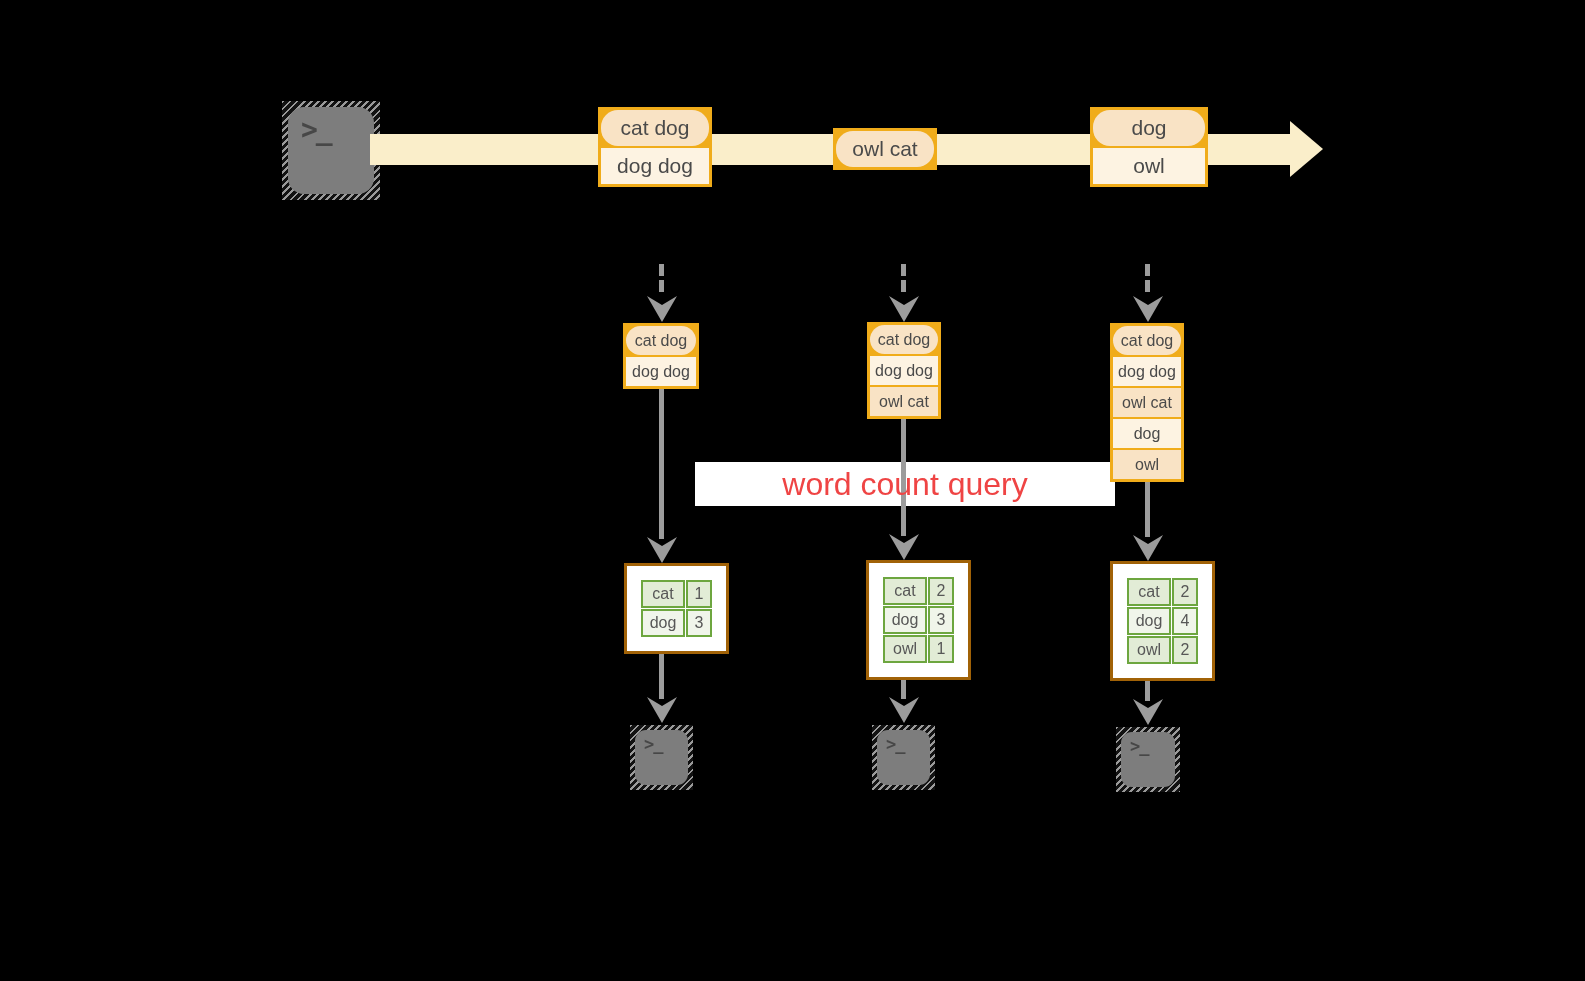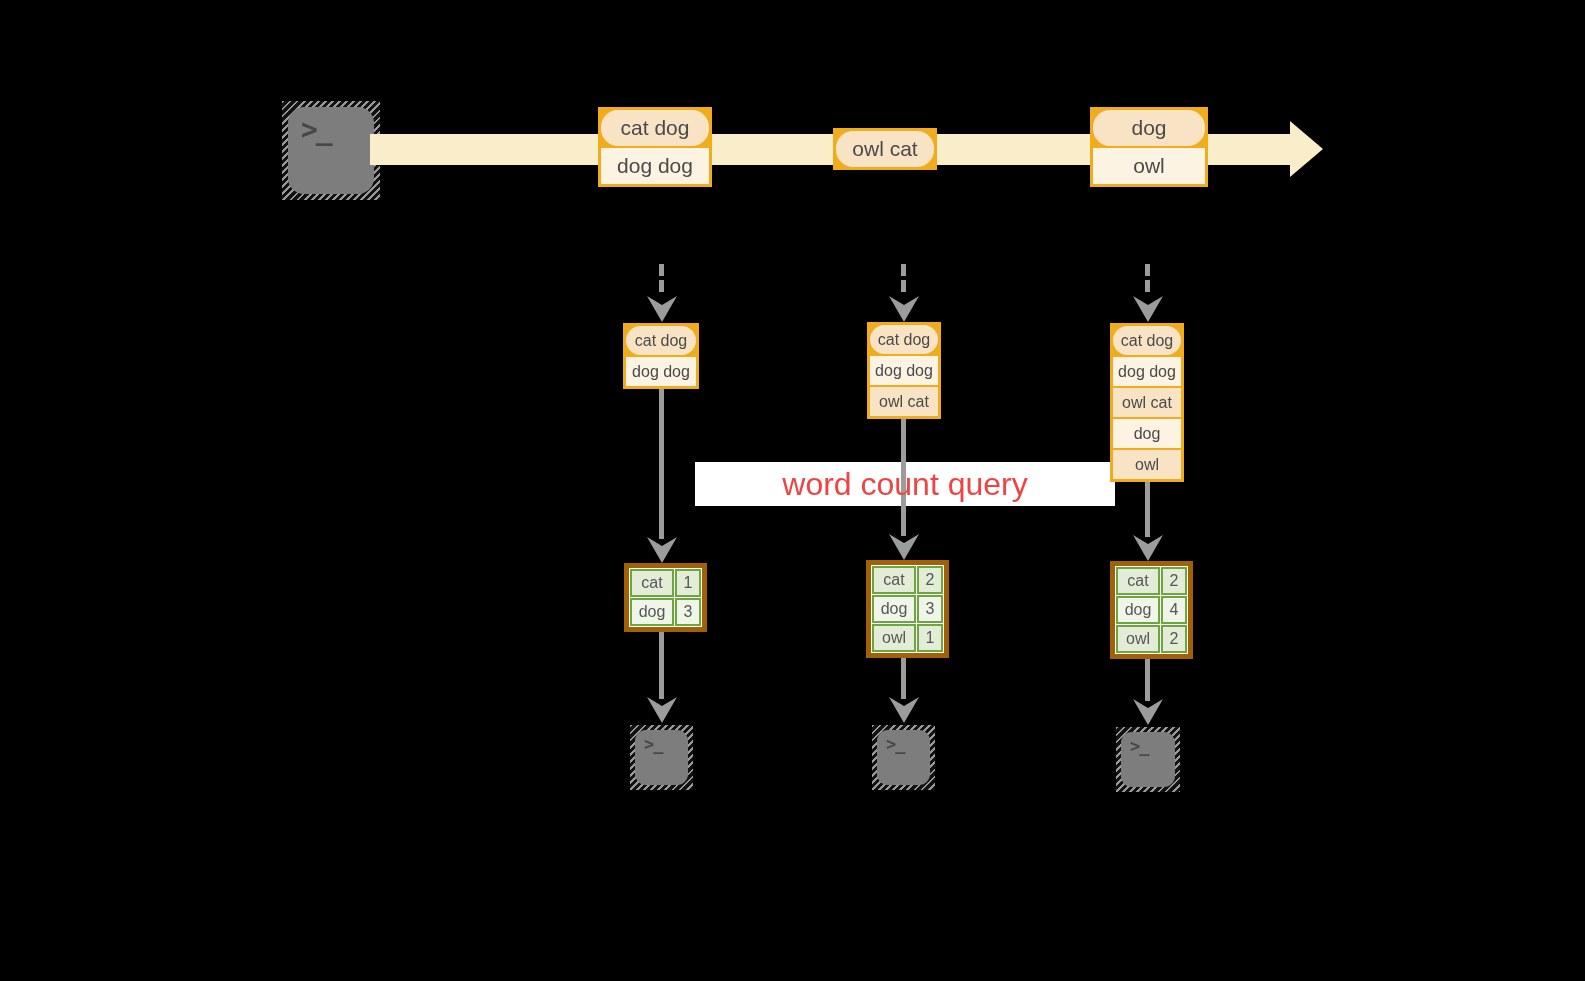--- a/index.html
+++ b/index.html
@@ -49,21 +49,21 @@
   #line-2{left:901px;top:419px;height:117px;}  #lchev-2{left:889px;top:534px;}
   #line-3{left:1145px;top:482px;height:55px;}  #lchev-3{left:1133px;top:535px;}
   #line-1b{left:659px;top:629px;height:70px;}  #lchev-1b{left:647px;top:697px;}
   #line-2b{left:901px;top:654px;height:45px;}  #lchev-2b{left:889px;top:697px;}
   #line-3b{left:1145px;top:655px;height:46px;} #lchev-3b{left:1133px;top:699px;}
   
   .qbox{position:absolute;left:695px;top:462px;width:420px;height:44px;background:#ffffff;z-index:1;}
   .qlabel{position:absolute;left:695px;top:462px;width:420px;height:44px;line-height:44px;
     text-align:center;font-size:32px;font-weight:300;color:#ef4444;z-index:3;}
   
-  .gtable{position:absolute;border:5px solid #a16207;background:#ffffff;padding:1px;
+  .gtable{position:absolute;border:3px solid #a16207;background:#ffffff;padding:14px;
     display:flex;flex-direction:column;gap:1px;z-index:4;}
   .grow{display:flex;gap:1px;}
   .gcell{border:2px solid #6da63f;height:24px;line-height:24px;text-align:center;
     font-size:16px;color:#575757;}
   .glabel-cell{width:40px;}
   .gval-cell{width:22px;}
   .grow.godd  .gcell{background:#e2ecd6;}
   .grow.geven .gcell{background:#f0f5ea;}
   #table-1{left:624px;top:563px;}
   #table-2{left:866px;top:560px;}

